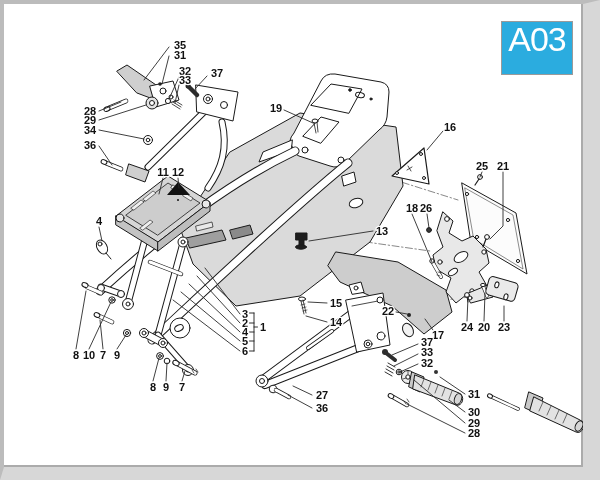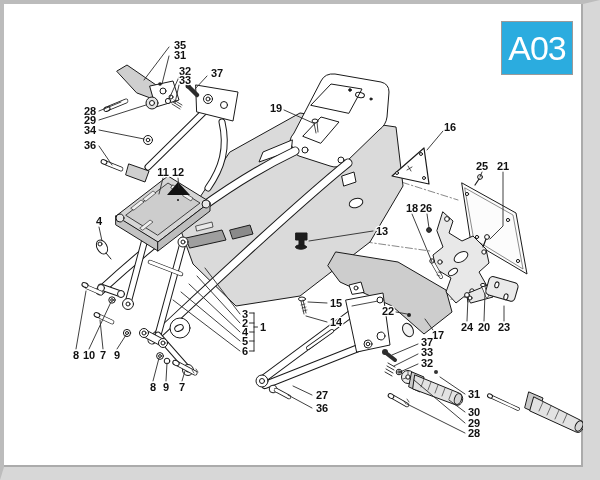--- a/index.html
+++ b/index.html
@@ -4,21 +4,21 @@
 <style>
   *{box-sizing:border-box;margin:0;padding:0}
   html,body{width:600px;height:480px;overflow:hidden;background:#d7d7d7;
     font-family:"Liberation Sans",sans-serif}
   .frame{position:relative;width:600px;height:480px;background:#fff;
     border-style:solid;border-width:4px 17px 13px 4px;
     border-color:#bcbcbc #d7d7d7 #d7d7d7 #bcbcbc;
     box-shadow:inset -2px -2px 0 #ababab}
   .badge{position:absolute;left:497px;top:17px;width:72px;height:54px;
     background:#2bacdf;border:1px solid #9a9a9a;
-    display:flex;align-items:center;justify-content:center}
+    display:flex;align-items:flex-start;justify-content:center}
   .badge span{color:#fff;font-size:34px;line-height:1;letter-spacing:-1px}
   #art{position:absolute;left:0;top:0;width:579px;height:463px;display:block}
   #leader-lines polyline{fill:none;stroke:#2a2a2a;stroke-width:0.9}
   #part-labels text{font:bold 11px "Liberation Sans",sans-serif;fill:#111;
     text-anchor:middle;dominant-baseline:central;
     paint-order:stroke;stroke:#fff;stroke-width:2.5px;stroke-linejoin:round}
 </style>
 </head>
 <body>
 

